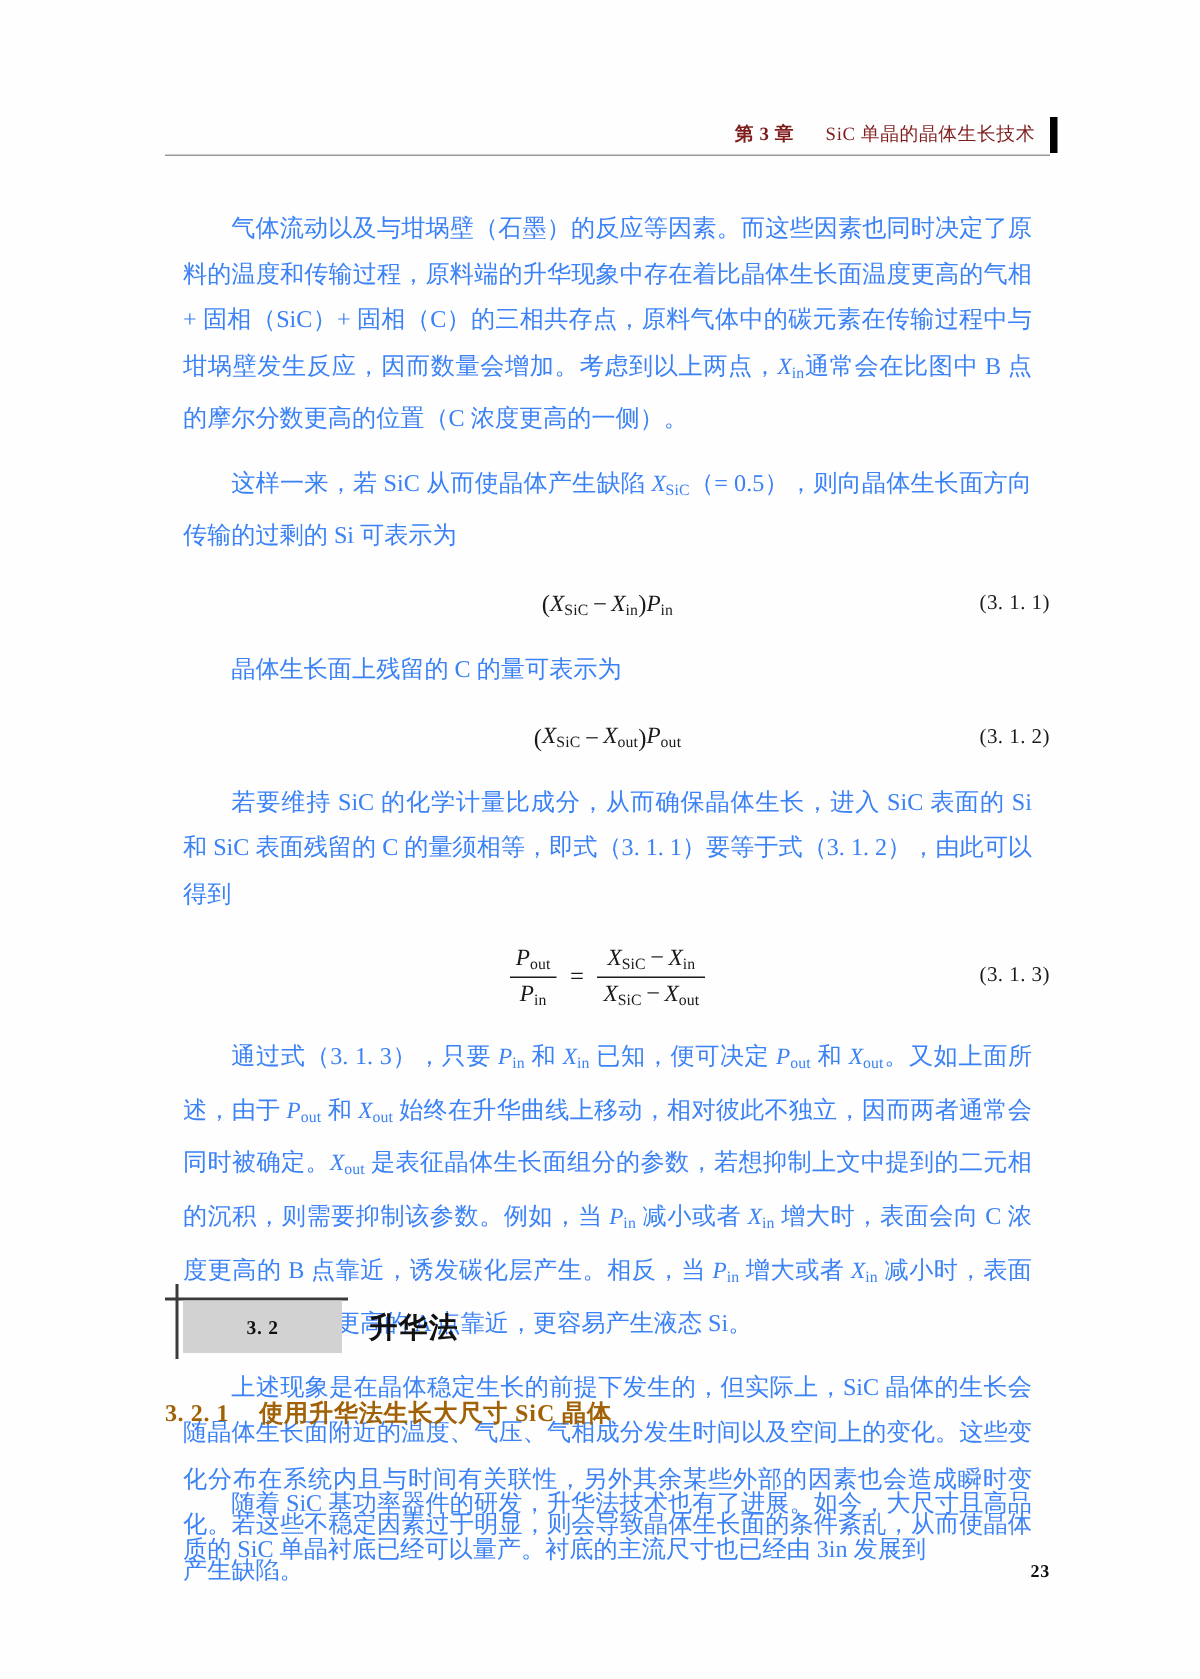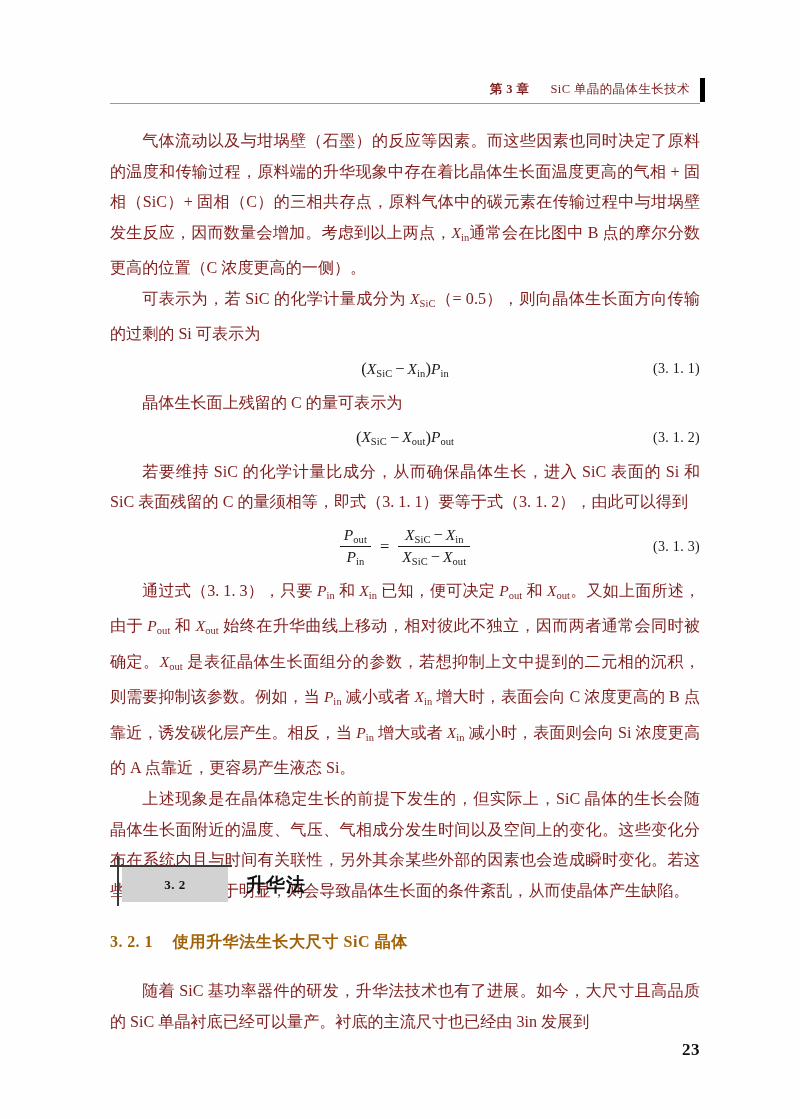--- a/index.html
+++ b/index.html
@@ -60,27 +60,27 @@
   }
 
   
   .content {
     position: absolute;
     left: 110px;
     top: 126px;
     width: 590px;
   }
   p.para {
-    margin: 0;
+    margin: 12px;
     font-size: 16.1px;
     line-height: 30.6px;
     text-align: justify;
     text-justify: inter-ideograph;
     text-indent: 2em;
-    color: #7f1d1d;
+    color: #3b82f6;
   }
 
   
   .var {
     font-family: "Liberation Serif", "DejaVu Serif", serif;
     font-style: italic;
     font-size: 15.5px;
   }
   .sub {
     font-size: 10.5px;
@@ -232,21 +232,21 @@
     top: 976px;
     width: 590px;
   }
 
   
   .page-num {
     position: absolute;
     right: 100px;
     top: 1040px;
     font-weight: bold;
-    font-size: 17px;
+    font-size: 12px;
     letter-spacing: 0.5px;
     color: #111;
   }
 </style>
 </head>
 <body>
 
 <div class="page">
 
   <div class="header">
@@ -256,21 +256,21 @@
       <span>SiC 单晶的晶体生长技术</span>
     </div>
     <div class="header-rule"></div>
   </div>
   <div class="header-tab"></div>
 
   <div class="content">
 
     <p class="para"><span>气体流动以及与坩埚壁（石墨）的反应等因素。而这些因素也同时决定了原料的温度和传输过程，原料端的升华现象中存在着比晶体生长面温度更高的气相 + 固相（SiC）+ 固相（C）的三相共存点，原料气体中的碳元素在传输过程中与坩埚壁发生反应，因而数量会增加。考虑到以上两点，</span><span class="var"><span>X</span><span class="sub">in</span></span><span>通常会在比图中 B 点的摩尔分数更高的位置（C 浓度更高的一侧）。</span></p>
 
-    <p class="para"><span>可表示为，若 SiC 的化学计量成分为 </span><span class="var"><span>X</span><span class="sub">SiC</span></span><span>（= 0.5），则向晶体生长面方向传输的过剩的 Si 可表示为</span></p>
+    <p class="para"><span>这样一来，若 SiC 从而使晶体产生缺陷 </span><span class="var"><span>X</span><span class="sub">SiC</span></span><span>（= 0.5），则向晶体生长面方向传输的过剩的 Si 可表示为</span></p>
 
     <div class="eq-row">
       <div class="eq-body">
         <span class="paren">(</span>
           <span class="var"><span>X</span><span class="sub">SiC</span></span>
           <span class="op">−</span>
           <span class="var"><span>X</span><span class="sub">in</span></span>
           <span class="paren">)</span>
           <span class="var"><span>P</span><span class="sub">in</span></span>
       </div>

